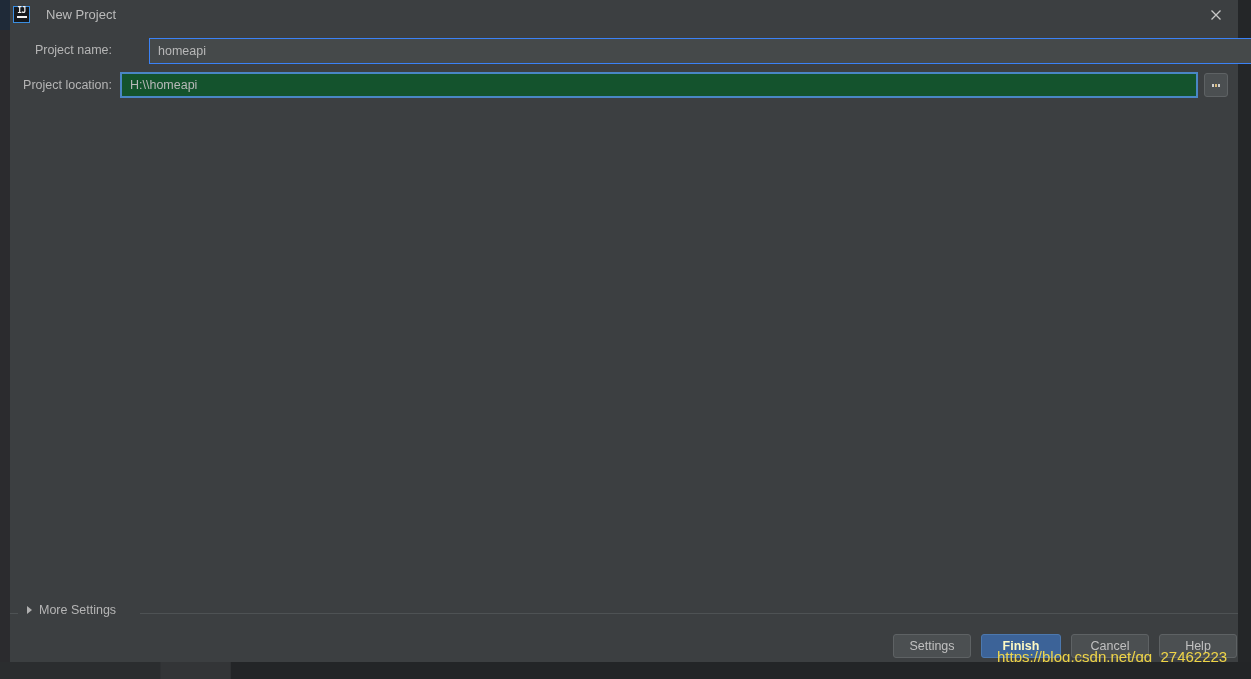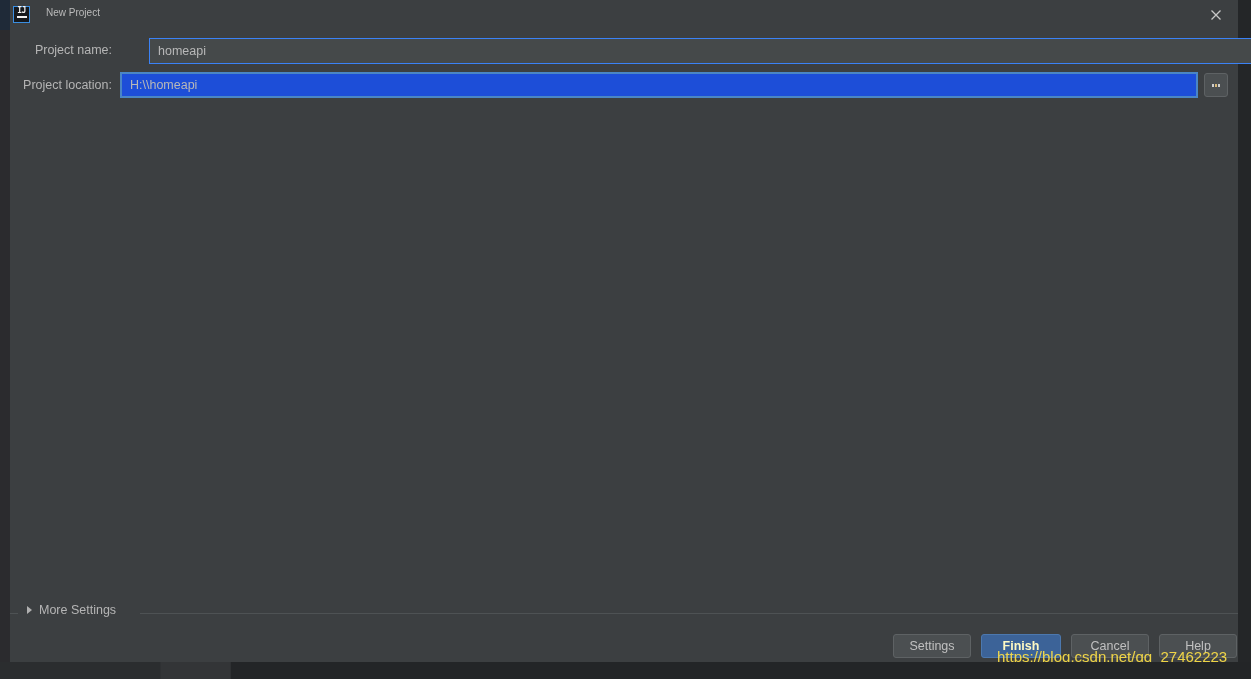--- a/index.html
+++ b/index.html
@@ -72,21 +72,21 @@
     letter-spacing: -0.5px;
     margin-bottom: 1px;
   }
   .ij-icon .ij-bar {
     width: 10px; height: 2px;
     background: #f2f2f2;
   }
   .title-text {
     position: absolute;
     left: 36px; top: 7px;
-    font-size: 10px;
+    font-size: 13px;
     color: #bbbbbb;
   }
   .close-btn {
     position: absolute;
     right: 10px; top: 4px;
     width: 24px; height: 22px;
     display: flex;
     align-items: center;
     justify-content: center;
     cursor: pointer;
@@ -116,21 +116,21 @@
   #input-name {
     left: 110px; top: 38px;
     width: 1108px; height: 26px;
     border: 1px solid #3b82f6;
     margin-left: 29px;
   }
   #input-location {
     left: 110px; top: 72px;
     width: 1078px; height: 26px;
     border: 2px solid #4a86c5;
-    background: #1d4ed8;
+    background: #14532d;
   }
   .browse-btn {
     position: absolute;
     left: 1194px; top: 73px;
     width: 24px; height: 24px;
     background: #4b4f51;
     border: 1px solid #5e6264;
     border-radius: 3px;
     display: flex;
     align-items: center;

